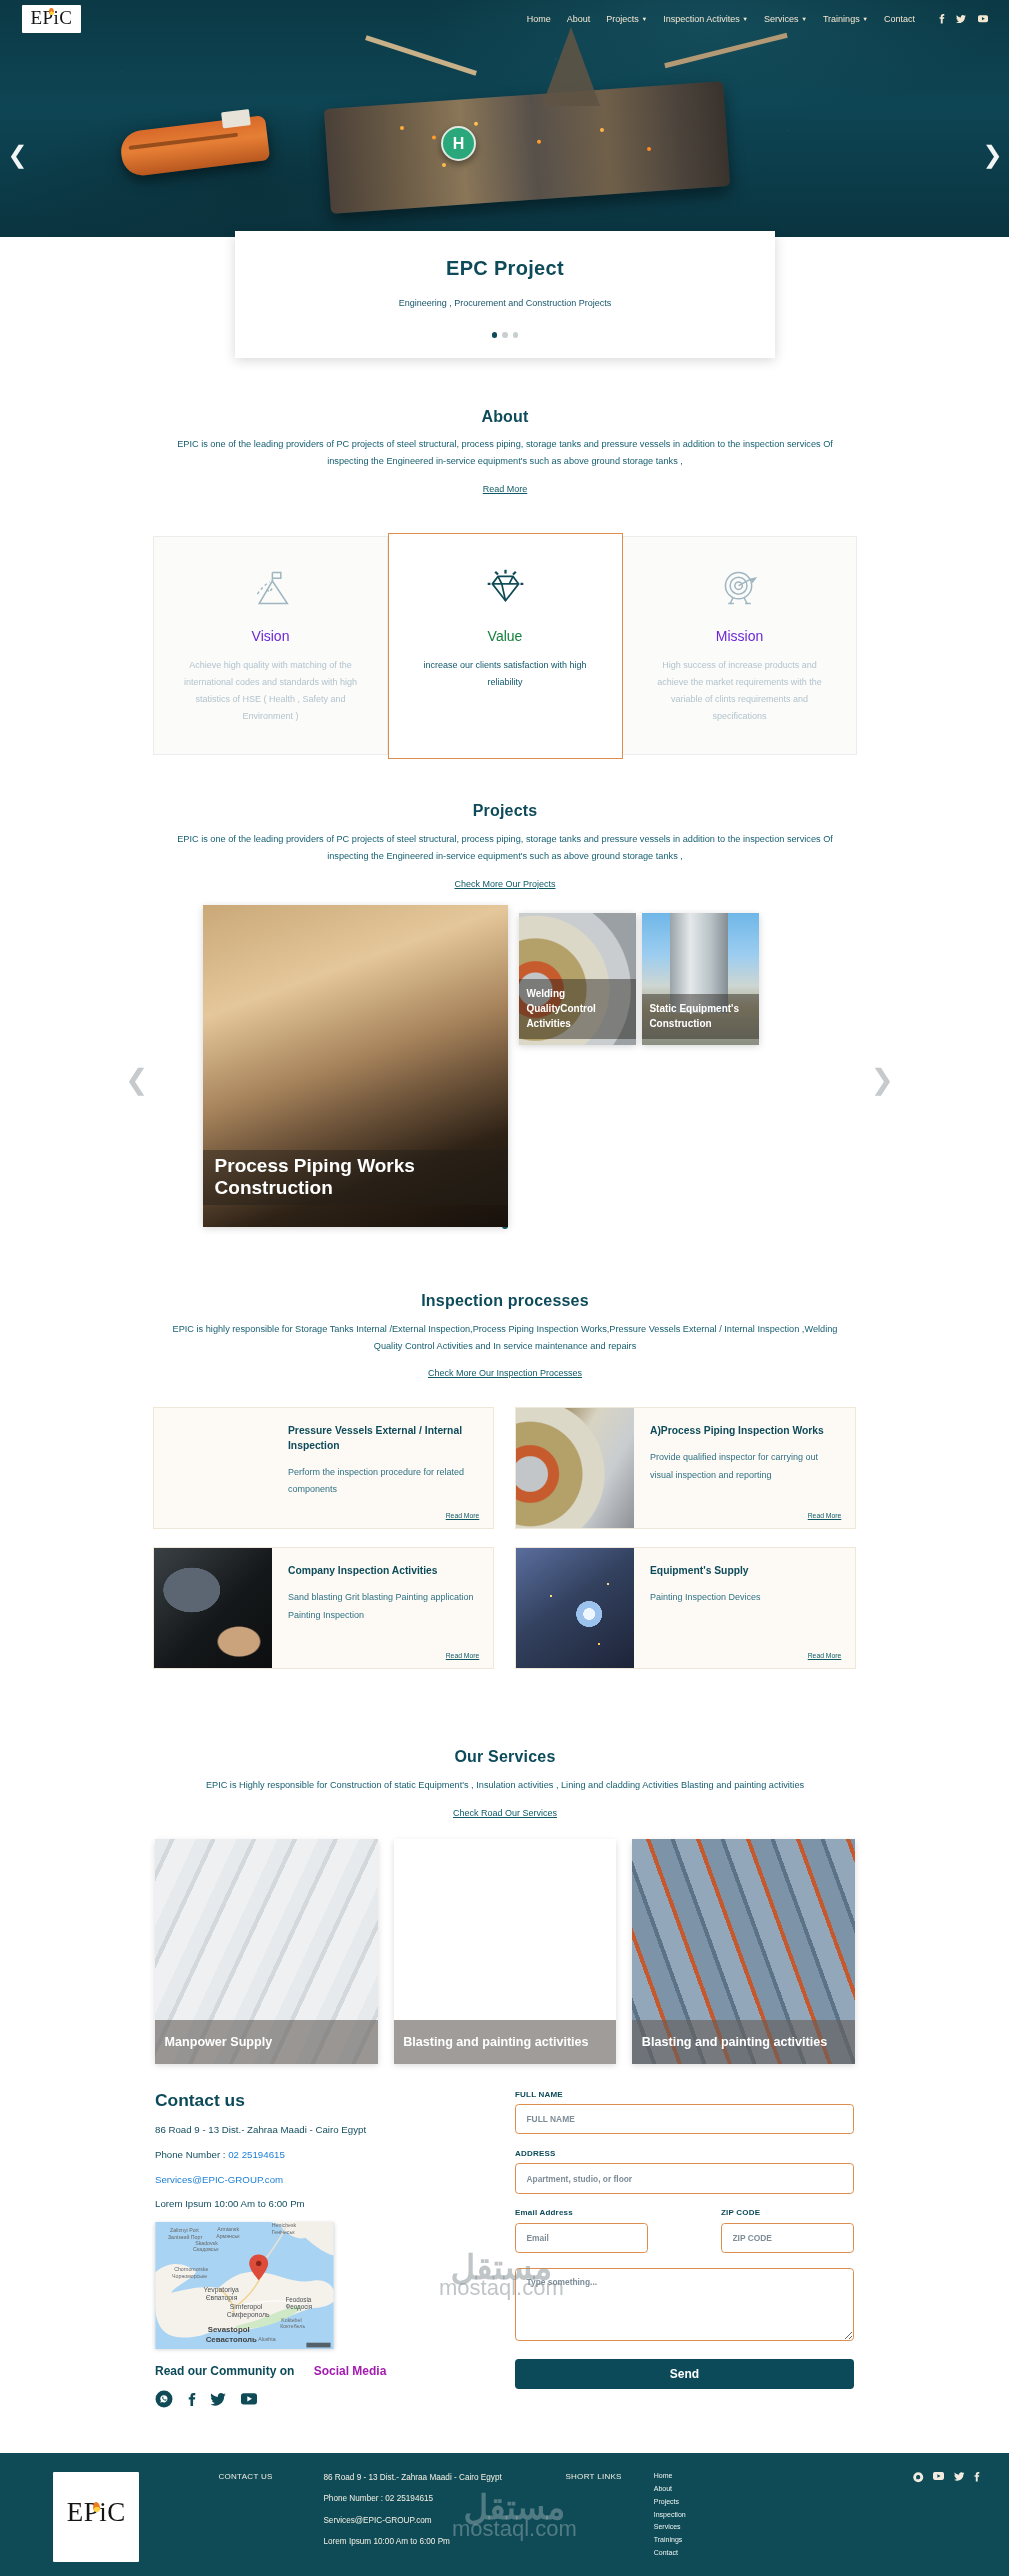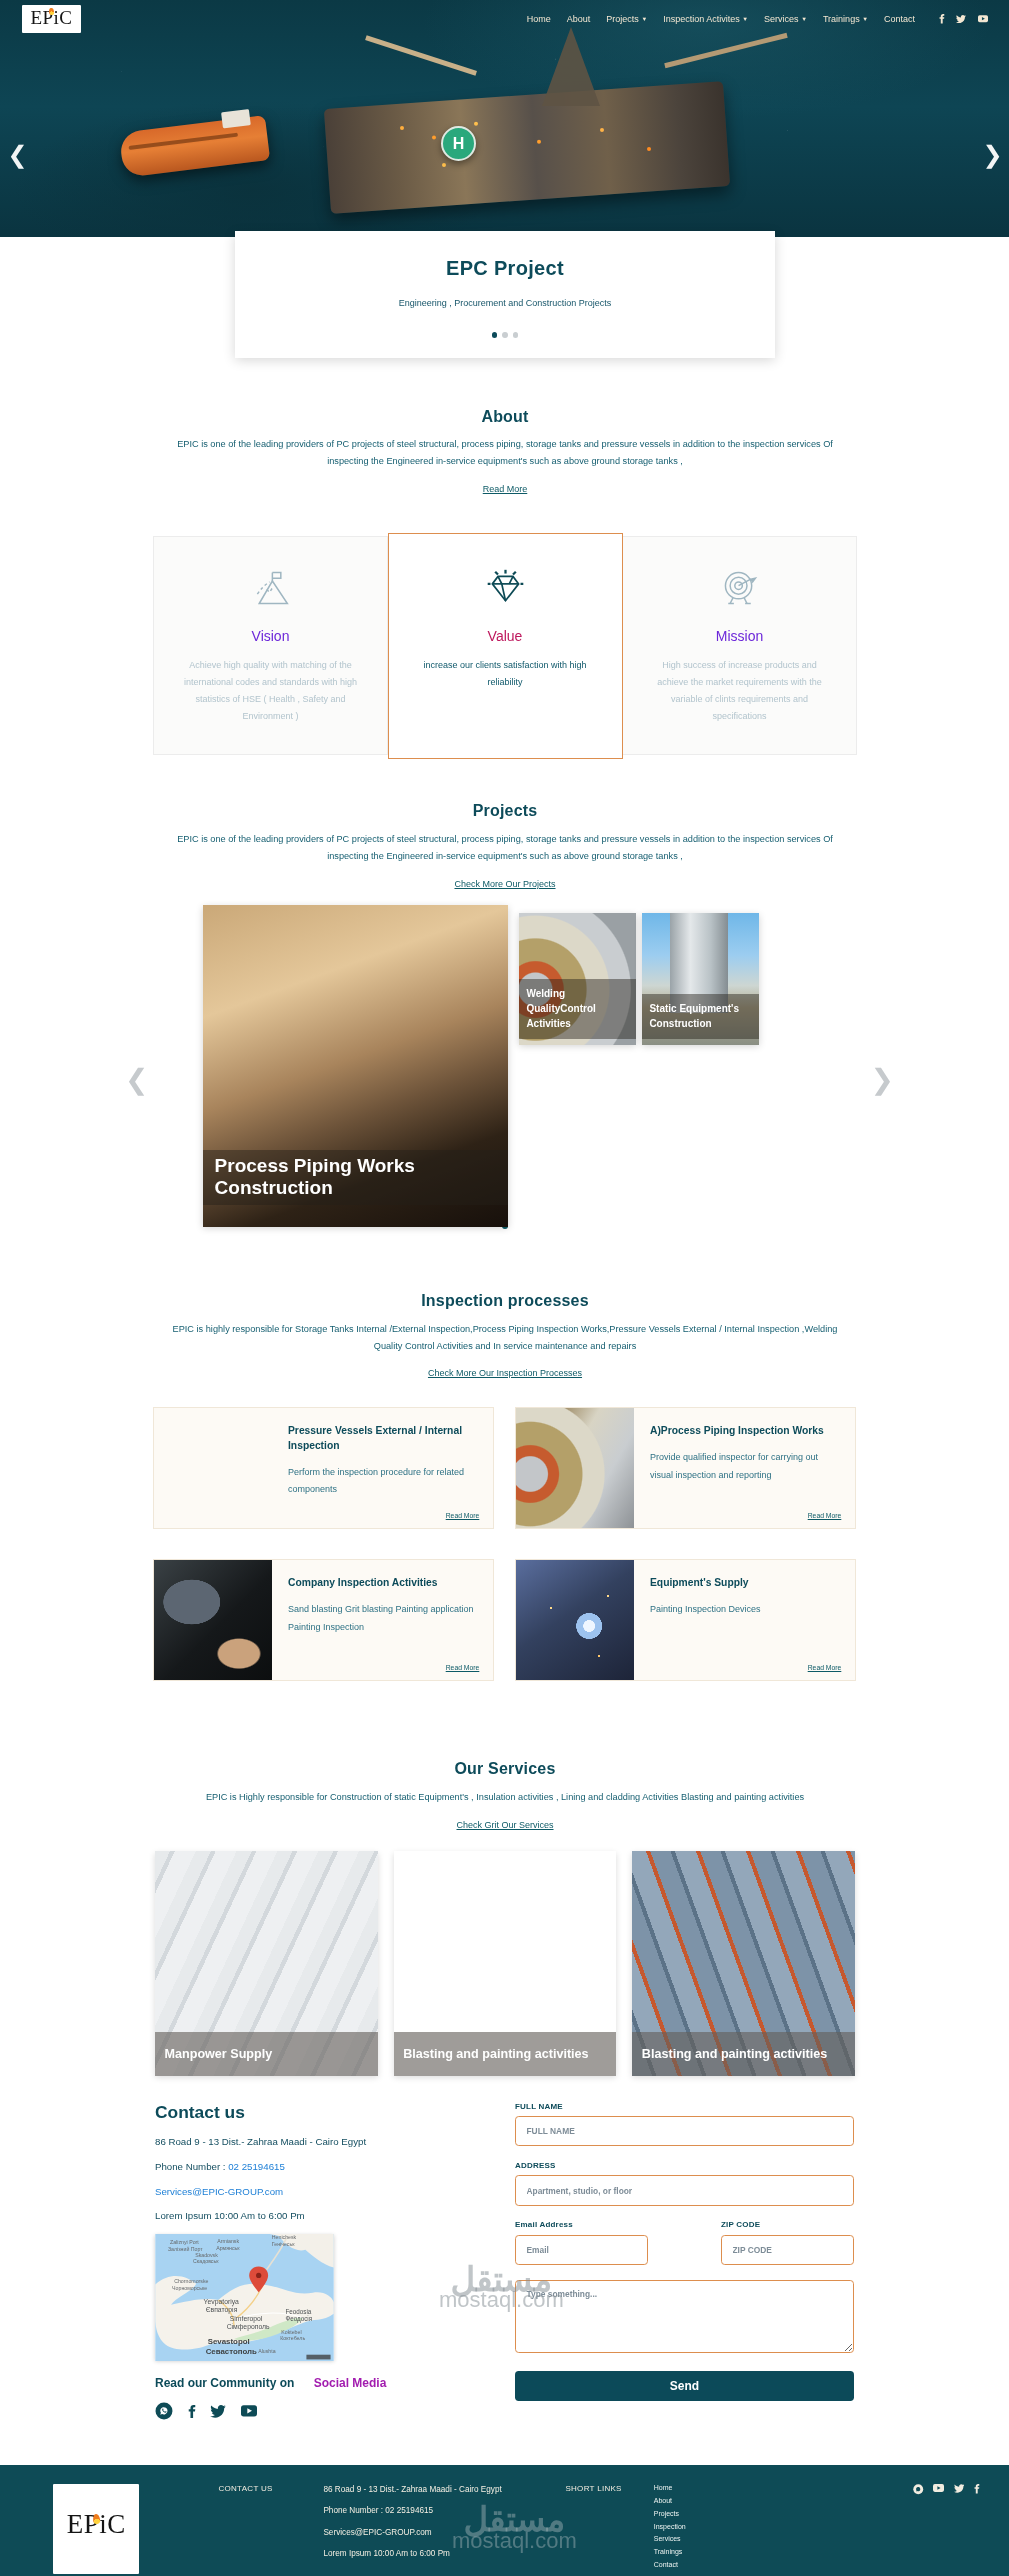--- a/index.html
+++ b/index.html
@@ -72,21 +72,21 @@
       text-decoration: underline; cursor:pointer; }
 
   .about { margin-top: 50px; }
 
   
   .pillars { width: 704px; margin: 42px auto 0; display:flex; align-items:center; }
   .pillar { flex:1; background:#fbfbfa; border:0.5px solid #ececec; min-height: 210px; padding: 29.5px 23px; text-align:center; }
   .pillar h3 { color:#6d28d9; font-size: 14px; font-weight: normal; margin-top: 14.7px; }
   .pillar p { color:#b2c4cd; font-size: 9px; line-height: 1.9; margin-top: 12.6px; }
   .pillar.featured { background:#ffffff; border: 1.1px solid #dd8e4e; margin: -7.4px -0.5px; min-height: 226px; z-index:1; position:relative; padding-top: 33px; }
-  .pillar.featured h3 { color:#be185d; }
+  .pillar.featured h3 { color:#15803d; }
   .pillar.featured p { color:#10596b; }
   .pillar svg { display:inline-block; }
 
   
   .projects { margin-top: 47px; }
   .carousel { position: relative; width: 694px; margin: 16px auto 0; height: 305px; }
   .slide { position:absolute; box-shadow: 0 2.1px 7.4px rgba(0,0,0,.18); cursor:pointer; overflow:hidden; }
   .slide-main { left: 45px; top: 0; width: 305px; height: 322px;
       background: linear-gradient(160deg,#caa878 0%,#e4c79a 26%,#a8845c 48%,#6e543a 62%,#2e2216 78%,#17100b 100%); }
   .slide-sm1 { left: 361px; top: 8.4px; width: 117px; height: 132px;
@@ -99,21 +99,21 @@
       text-align:left; font-weight:bold; }
   .slide-main .caption-band { bottom: 22px; padding: 5.3px 11.6px; font-size: 19px; }
   .slide-sm1 .caption-band, .slide-sm2 .caption-band { bottom: 6px; padding: 6.3px 7.4px 8.4px; font-size: 10px; line-height: 1.5; }
   .proj-arrow { position:absolute; top: 158px; color:#c6cacd; font-size: 28px; cursor:pointer; }
   .proj-arrow.left { left: -33px; }
   .proj-arrow.right { right: -42px; }
   .carousel-dot { width: 5.8px; height: 5.8px; background:#0d5a66; border-radius:50%; margin: 13.7px auto 0; cursor:pointer; }
 
   
   .inspection { margin-top: 63px; }
-  .insp-grid { width: 704px; margin: 29px auto 16px; display:grid; grid-template-columns: 341px 341px; gap: 30px 21px; }
+  .insp-grid { width: 704px; margin: 29px auto 16px; display:grid; grid-template-columns: 341px 341px; gap: 18px 21px; }
   .insp-card { display:flex; background:#fdfaf5; border:0.5px solid #f0e7d8; height: 122px; text-align:left; }
   .insp-img { width: 118px; flex:none; }
   .img-fittings { background: radial-gradient(37px 63px at 30% 30%, #c9936b 0 55%, transparent 56%),
       radial-gradient(32px 53px at 70% 45%, #dcae83 0 55%, transparent 56%),
       radial-gradient(37px 42px at 35% 78%, #b97f55 0 55%, transparent 56%),
       radial-gradient(32px 32px at 75% 82%, #e3bd94 0 55%, transparent 56%),
       linear-gradient(135deg,#f4e3cf 0%,#e8cfb2 50%,#d9b astronom 0%, #d9b astronom 0%) , linear-gradient(135deg,#f6e8d6 0%,#e5ccae 100%); }
   .img-pipe { background: radial-gradient(circle at 12% 55%, #c3c6c9 0 14%, #c65b2e 15% 23%, #b4a069 24% 42%, #dcd8c8 43% 60%, transparent 61%),
       linear-gradient(120deg,#6a5434 0%,#8a7347 18%,#d8d4c4 45%,#c9cdd0 70%,#8e9296 100%); }
   .img-device { background: radial-gradient(47px 37px at 32% 35%, #5c6672 0 60%, transparent 61%),
@@ -360,21 +360,21 @@
         <p>Painting Inspection Devices</p>
         <a class="read-more">Read More</a>
       </div>
     </div>
   </div>
 </div>
 
 <div class="section services">
   <h2>Our Services</h2>
   <p class="lead">EPIC is Highly responsible for Construction of static Equipment's , Insulation activities , Lining and cladding Activities Blasting and painting activities</p>
-  <a class="more-link">Check Grit Our Services</a>
+  <a class="more-link">Check Road Our Services</a>
 
   <div class="svc-row">
     <div class="svc svc1">
       <div class="caption-band">Manpower Supply</div>
     </div>
     <div class="svc svc2">
       <div class="caption-band">Blasting and painting activities</div>
     </div>
     <div class="svc svc3">
       <div class="caption-band">Blasting and painting activities</div>

